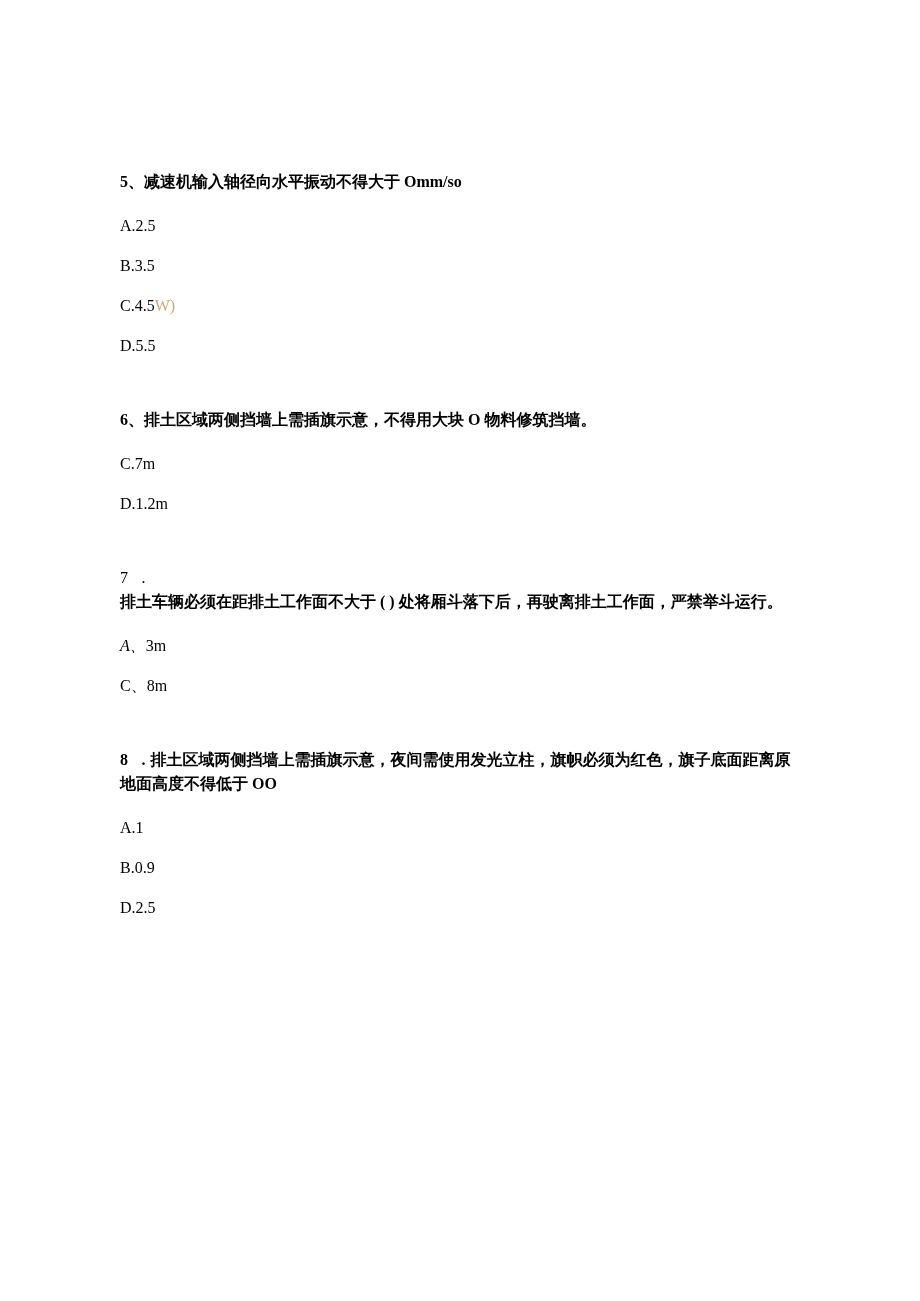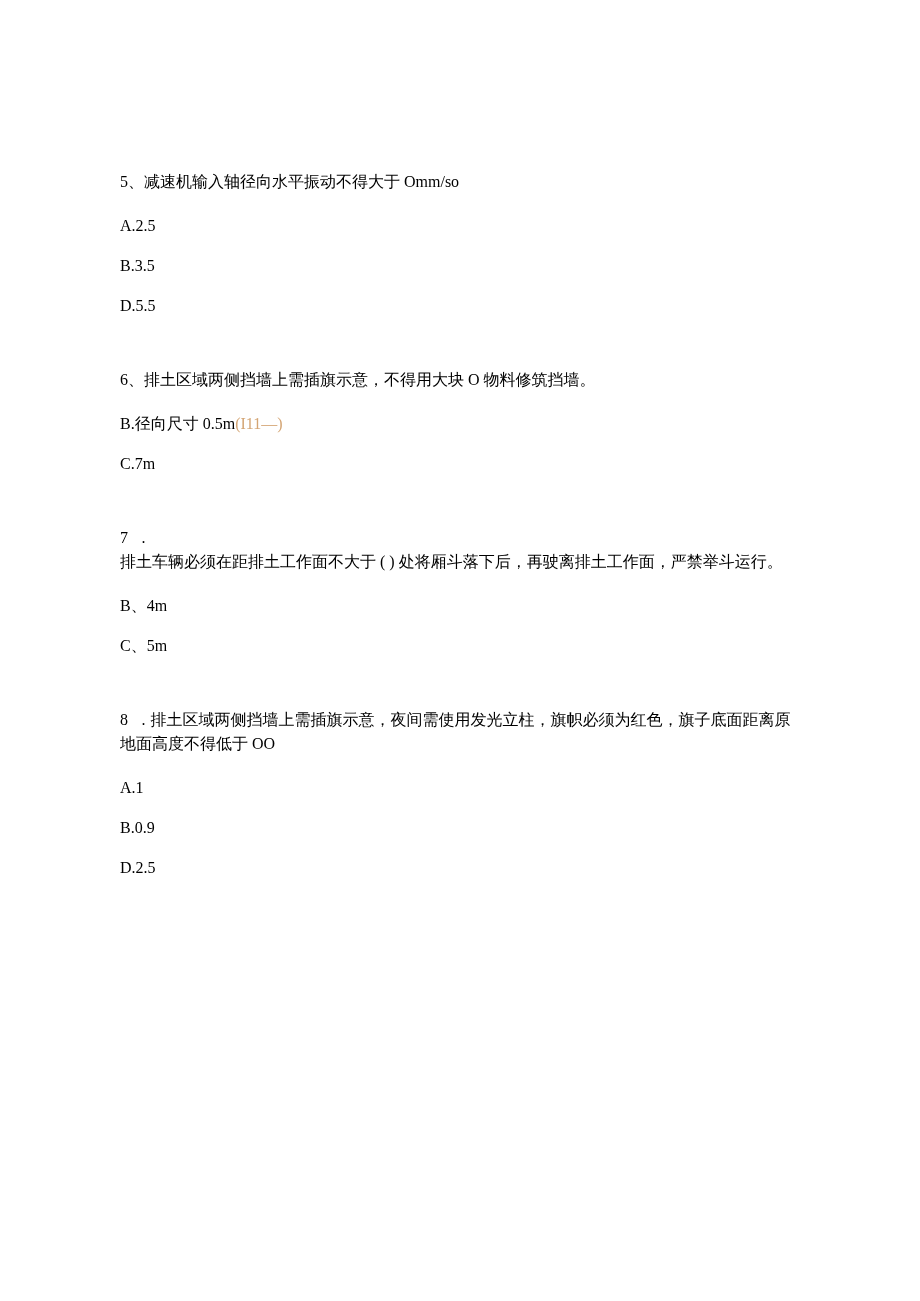--- a/index.html
+++ b/index.html
@@ -14,53 +14,55 @@
       background: #fff;
       width: 920px;
       padding: 170px 120px 100px 120px;
       line-height: 1.5;
     }
     .question {
       margin-bottom: 50px;
     }
     .q-text {
       margin-bottom: 20px;
+      font-weight: bold;
     }
     .option {
       margin-bottom: 16px;
       font-family: Liberation Serif, serif;
     }
     .annotation {
       color: #d4a574;
     }
     .q-num-wide {
       letter-spacing: 0.3em;
     }
   </style>
 </head>
 <body>
 
 <div class="question">
   <p class="q-text"><span>5、</span><span>减速机输入轴径向水平振动不得大于 Omm/so</span></p>
   <p class="option"><span>A.</span><span>2.5</span></p>
   <p class="option"><span>B.</span><span>3.5</span></p>
+  <p class="option"><span>C.</span><span>4.5</span><span class="annotation">W)</span></p>
   <p class="option"><span>D.</span><span>5.5</span></p>
 </div>
 
 <div class="question">
   <p class="q-text"><span>6、</span><span>排土区域两侧挡墙上需插旗示意，不得用大块 O 物料修筑挡墙。</span></p>
-  <p class="option"><span>B.</span><span>径向尺寸 0.5m</span><span class="annotation">(I11—)</span></p>
   <p class="option"><span>C.</span><span>7m</span></p>
+  <p class="option"><span>D.</span><span>1.2m</span></p>
 </div>
 
 <div class="question">
   <p><span class="q-num-wide">7 .</span></p>
   <p class="q-text"><span>排土车辆必须在距排土工作面不大于 ( ) 处将厢斗落下后，再驶离排土工作面，严禁举斗运行。</span></p>
-  <p class="option"><span>B、</span><span>4m</span></p>
-  <p class="option"><span>C、</span><span>5m</span></p>
+  <p class="option"><span style="font-style:italic;">A、</span><span>3m</span></p>
+  <p class="option"><span>C、</span><span>8m</span></p>
 </div>
 
 <div class="question">
   <p class="q-text"><span class="q-num-wide">8 .</span><span>排土区域两侧挡墙上需插旗示意，夜间需使用发光立柱，旗帜必须为红色，旗子底面距离原地面高度不得低于 OO</span></p>
   <p class="option"><span>A.</span><span>1</span></p>
   <p class="option"><span>B.</span><span>0.9</span></p>
   <p class="option"><span>D.</span><span>2.5</span></p>
 </div>
 
 </body></html>

